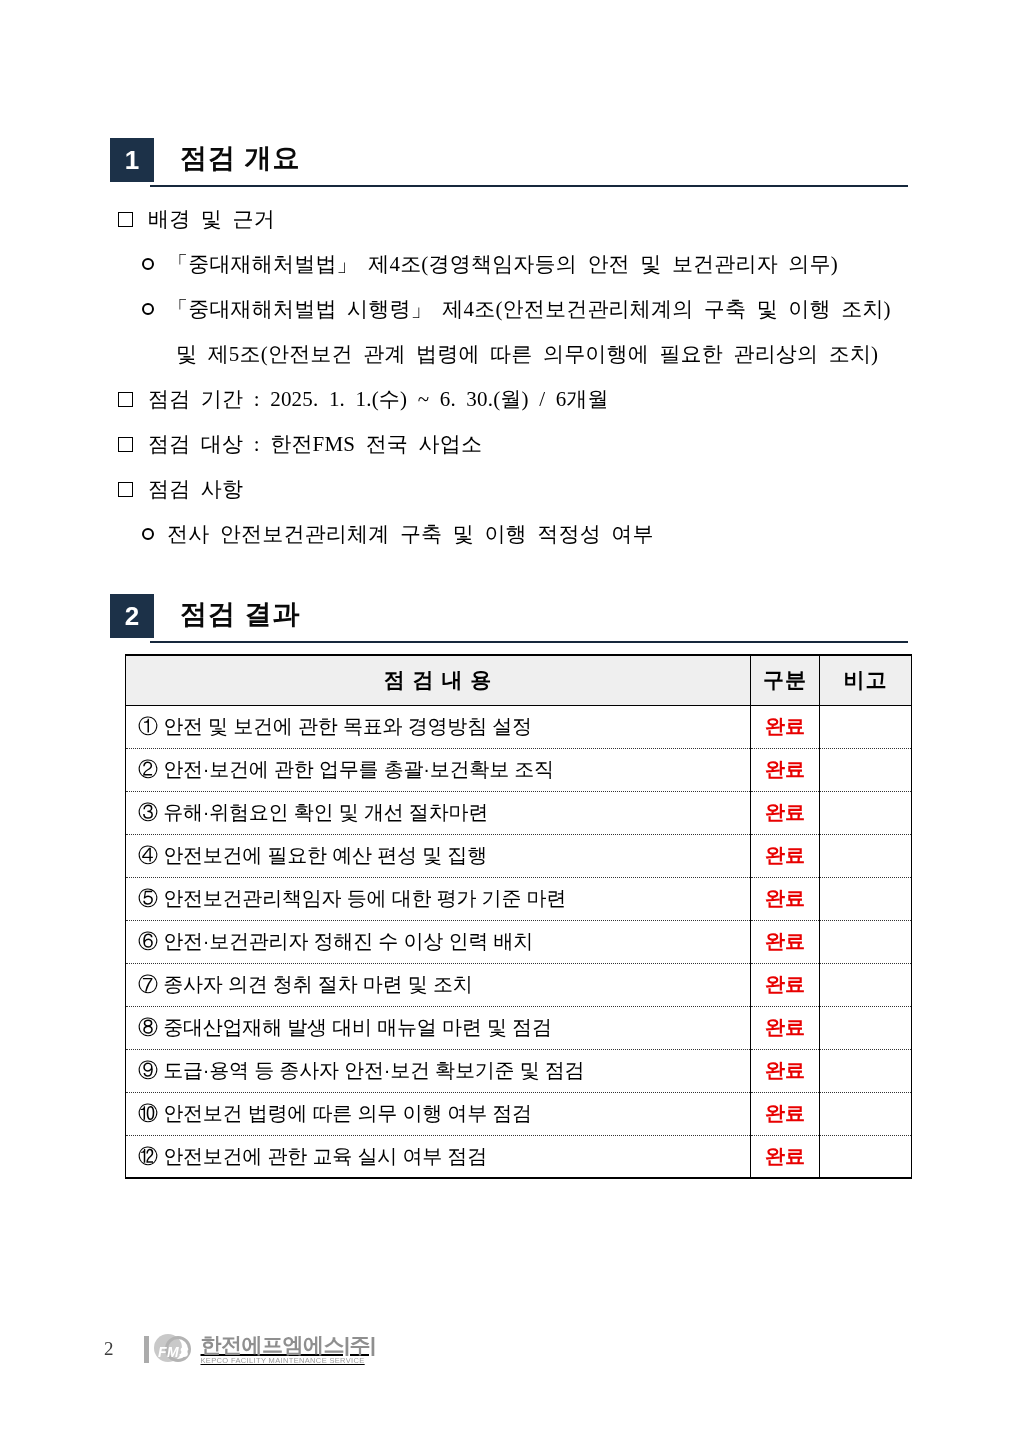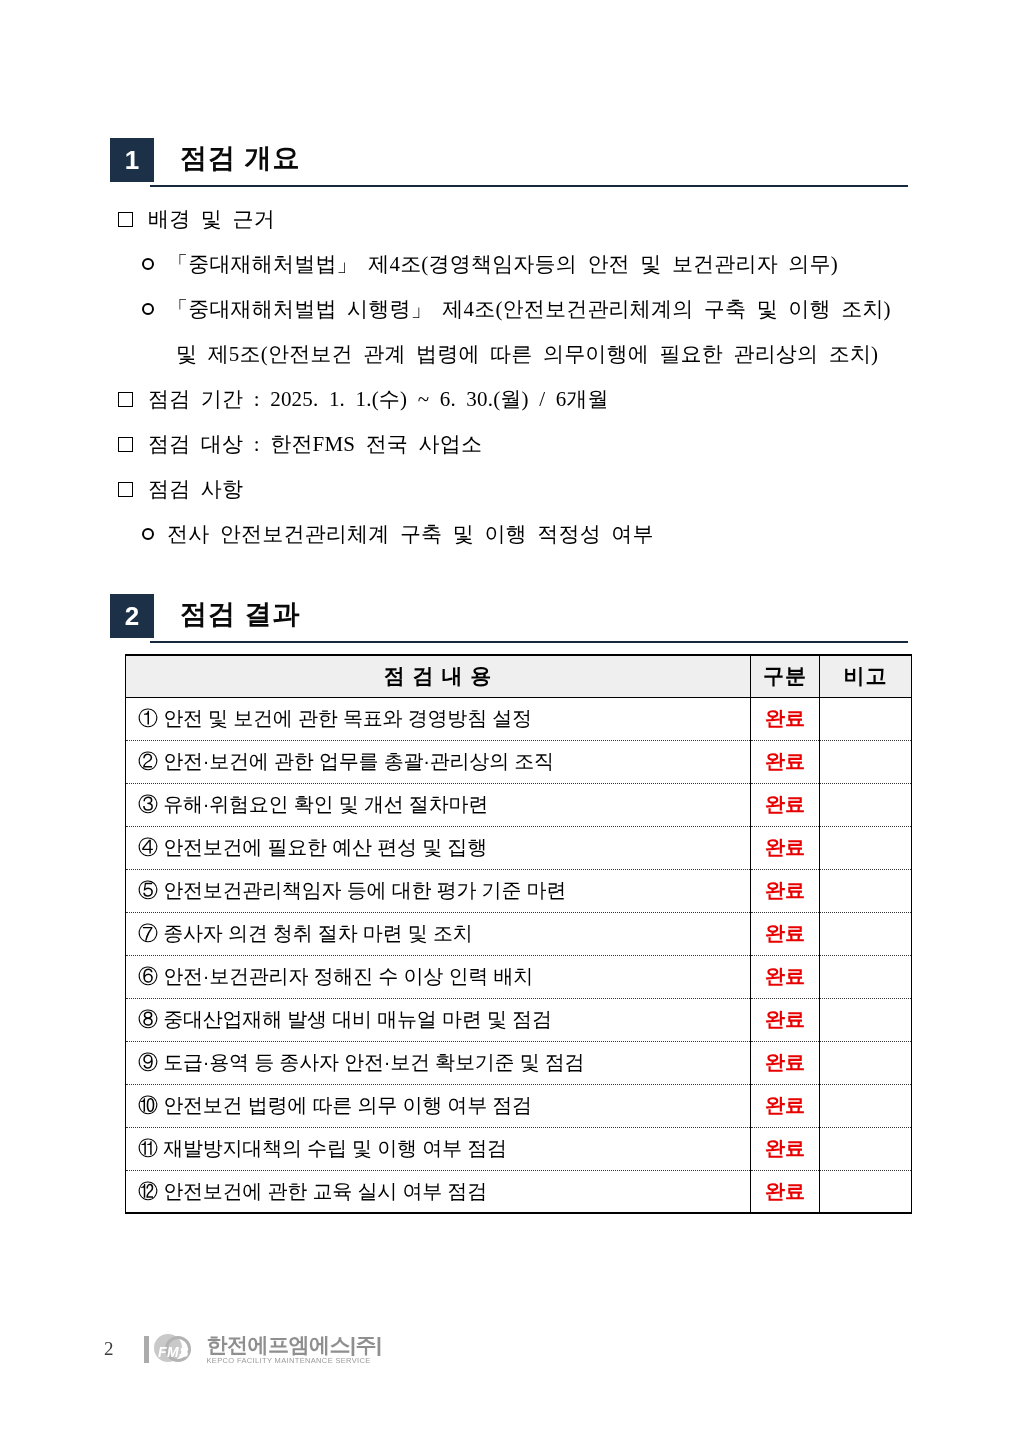--- a/index.html
+++ b/index.html
@@ -53,21 +53,21 @@
   table.results{
     margin:16px 0 0 15px;width:786px;
     border-collapse:collapse;table-layout:fixed;
     border:1px solid var(--border-dark);
     border-top-width:2px;border-bottom-width:2px;
   }
   table.results col.c-content{width:625px;}
   table.results col.c-status{width:69px;}
   table.results col.c-note{width:92px;}
   table.results th{
-    height:42px;background:var(--header-bg);
+    height:50px;background:var(--header-bg);
     font-family:"Liberation Sans", sans-serif;font-weight:bold;font-size:21px;
     border-bottom:1px solid var(--border-dark);text-align:center;letter-spacing:1px;
   }
   table.results th+th, table.results td+td{border-left:1px solid var(--border-dark);}
   table.results td{
     height:43px;font-family:"Liberation Sans", sans-serif;font-size:20px;
     vertical-align:middle;
   }
   table.results tbody tr+tr td{border-top:1px dotted #333;}
   td.cell-content{padding-left:12px;letter-spacing:-0.2px;}
@@ -80,21 +80,21 @@
   .logo{display:flex;align-items:center;margin-left:30px;}
   .logo-bar{width:5px;height:27px;background:#ababab;flex:0 0 auto;}
   .logo-emblem{position:relative;width:40px;height:30px;margin-left:5px;flex:0 0 auto;}
   .emb-c1{position:absolute;left:0;top:0;width:28px;height:28px;border-radius:50%;background:#c9c9c9;}
   .emb-c2{position:absolute;left:11px;top:2px;width:26px;height:26px;border-radius:50%;border:3px solid #b3b3b3;background:transparent;}
   .emb-text{
     position:absolute;left:4px;top:10px;width:32px;text-align:center;
     font-family:"Liberation Sans", sans-serif;font-style:italic;font-weight:bold;
     font-size:14px;color:#ffffff;letter-spacing:0.5px;
   }
-  .logo-texts{display:flex;flex-direction:column;margin-left:13px;line-height:1;}
+  .logo-texts{display:flex;flex-direction:column;margin-left:7px;line-height:1;text-decoration:underline;}
   .logo-kr{
     font-family:"Liberation Sans", sans-serif;font-weight:bold;font-size:21px;
     color:var(--logo-gray);letter-spacing:-0.5px;
   }
   .logo-en{
     font-family:"Liberation Sans", sans-serif;font-size:7.5px;color:#9a9a9a;
     letter-spacing:0.35px;margin-top:2px;
   }
 </style>
 </head>
@@ -162,66 +162,61 @@
             <th>비고</th>
           </tr>
       </thead>
       <tbody>
           <tr>
             <td class="cell-content">① 안전 및 보건에 관한 목표와 경영방침 설정</td>
             <td class="cell-status">완료</td>
             <td class="cell-note"></td>
           </tr>
           <tr>
-            <td class="cell-content">② 안전·보건에 관한 업무를 총괄·관리상의 조직</td>
+            <td class="cell-content">② 안전·보건에 관한 업무를 총괄·보건확보 조직</td>
             <td class="cell-status">완료</td>
             <td class="cell-note"></td>
           </tr>
           <tr>
             <td class="cell-content">③ 유해·위험요인 확인 및 개선 절차마련</td>
             <td class="cell-status">완료</td>
             <td class="cell-note"></td>
           </tr>
           <tr>
             <td class="cell-content">④ 안전보건에 필요한 예산 편성 및 집행</td>
             <td class="cell-status">완료</td>
             <td class="cell-note"></td>
           </tr>
           <tr>
             <td class="cell-content">⑤ 안전보건관리책임자 등에 대한 평가 기준 마련</td>
             <td class="cell-status">완료</td>
             <td class="cell-note"></td>
           </tr>
           <tr>
+            <td class="cell-content">⑥ 안전·보건관리자 정해진 수 이상 인력 배치</td>
+            <td class="cell-status">완료</td>
+            <td class="cell-note"></td>
+          </tr>
+          <tr>
             <td class="cell-content">⑦ 종사자 의견 청취 절차 마련 및 조치</td>
             <td class="cell-status">완료</td>
             <td class="cell-note"></td>
           </tr>
           <tr>
-            <td class="cell-content">⑥ 안전·보건관리자 정해진 수 이상 인력 배치</td>
-            <td class="cell-status">완료</td>
-            <td class="cell-note"></td>
-          </tr>
-          <tr>
             <td class="cell-content">⑧ 중대산업재해 발생 대비 매뉴얼 마련 및 점검</td>
             <td class="cell-status">완료</td>
             <td class="cell-note"></td>
           </tr>
           <tr>
             <td class="cell-content">⑨ 도급·용역 등 종사자 안전·보건 확보기준 및 점검</td>
             <td class="cell-status">완료</td>
             <td class="cell-note"></td>
           </tr>
           <tr>
             <td class="cell-content">⑩ 안전보건 법령에 따른 의무 이행 여부 점검</td>
-            <td class="cell-status">완료</td>
-            <td class="cell-note"></td>
-          </tr>
-          <tr>
-            <td class="cell-content">⑪ 재발방지대책의 수립 및 이행 여부 점검</td>
             <td class="cell-status">완료</td>
             <td class="cell-note"></td>
           </tr>
           <tr>
             <td class="cell-content">⑫ 안전보건에 관한 교육 실시 여부 점검</td>
             <td class="cell-status">완료</td>
             <td class="cell-note"></td>
           </tr>
         </tbody>
     </table>

